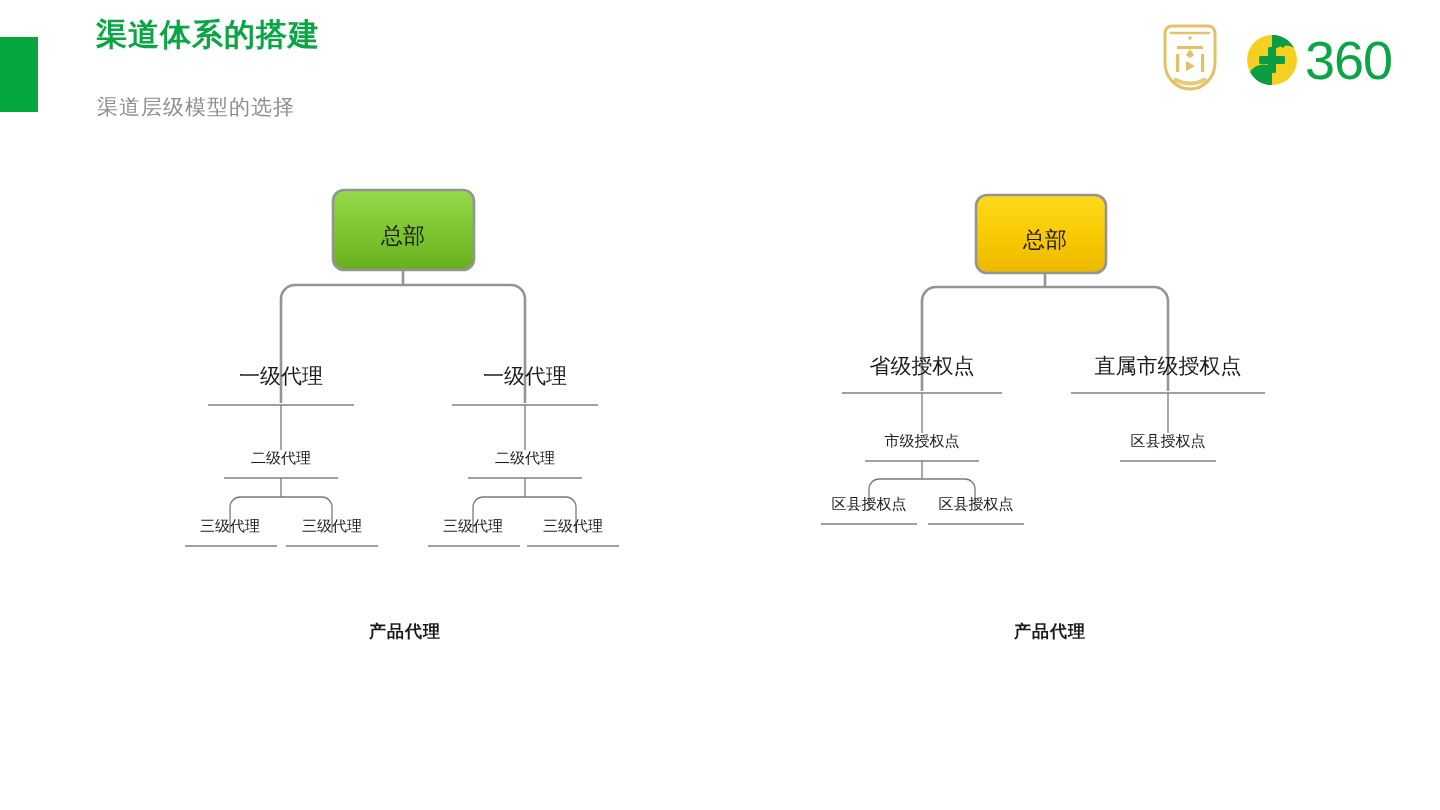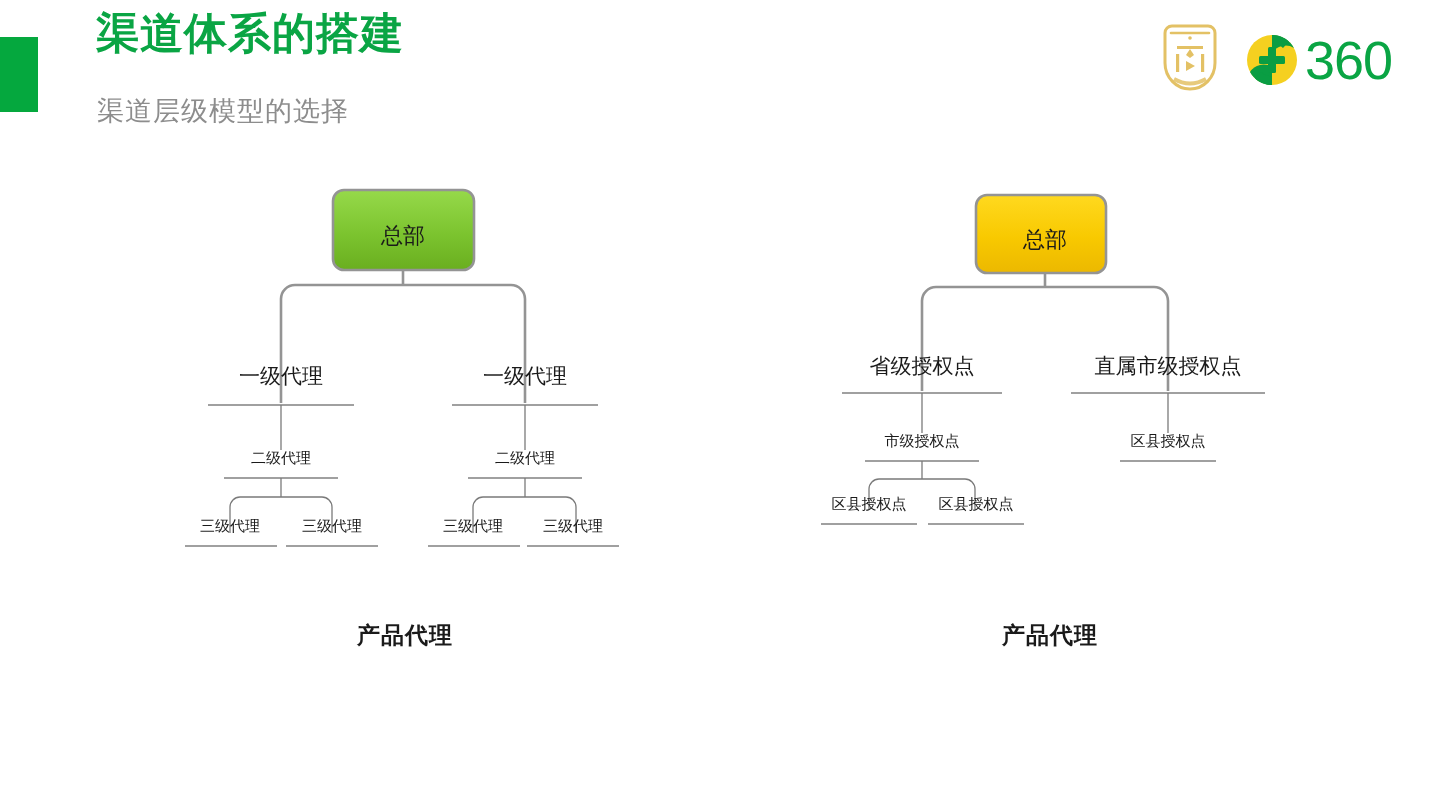--- a/index.html
+++ b/index.html
@@ -27,33 +27,33 @@
     position: absolute;
     left: 0;
     top: 37px;
     width: 38px;
     height: 75px;
     background: #05a83e;
   }
   #page-title {
     position: absolute;
     left: 96px;
-    top: 10px;
-    font-size: 43px;
+    top: 18px;
+    font-size: 31px;
     font-weight: 600;
     color: #0aa544;
     letter-spacing: 1px;
     line-height: 1.1;
     white-space: nowrap;
   }
   #page-subtitle {
     position: absolute;
     left: 97px;
     top: 93px;
-    font-size: 27px;
+    font-size: 21px;
     color: #8d8d8d;
     letter-spacing: 1px;
     white-space: nowrap;
     font-family: Liberation Mono, monospace;
   }
 
   
   #logo-group {
     position: absolute;
     right: 48px;
@@ -81,21 +81,21 @@
     text-align: center;
   }
   #diagram-left  { left: 120px;  width: 570px; }
   #diagram-right { left: 790px;  width: 520px; }
 
   .diagram-caption {
     position: absolute;
     top: 620px;
     width: 100%;
     text-align: center;
-    font-size: 23px;
+    font-size: 17px;
     font-weight: bold;
     color: #1a1a1a;
     letter-spacing: 1px;
   }
   #caption-left  { left: 120px;  width: 570px; }
   #caption-right { left: 790px;  width: 520px; }
 
   svg { display: block; overflow: visible; }
   .node-text      { font-family: "Liberation Sans","DejaVu Sans",sans-serif; fill: #1a1a1a; }
   .node-text.lvl1 { font-size: 21px; }

